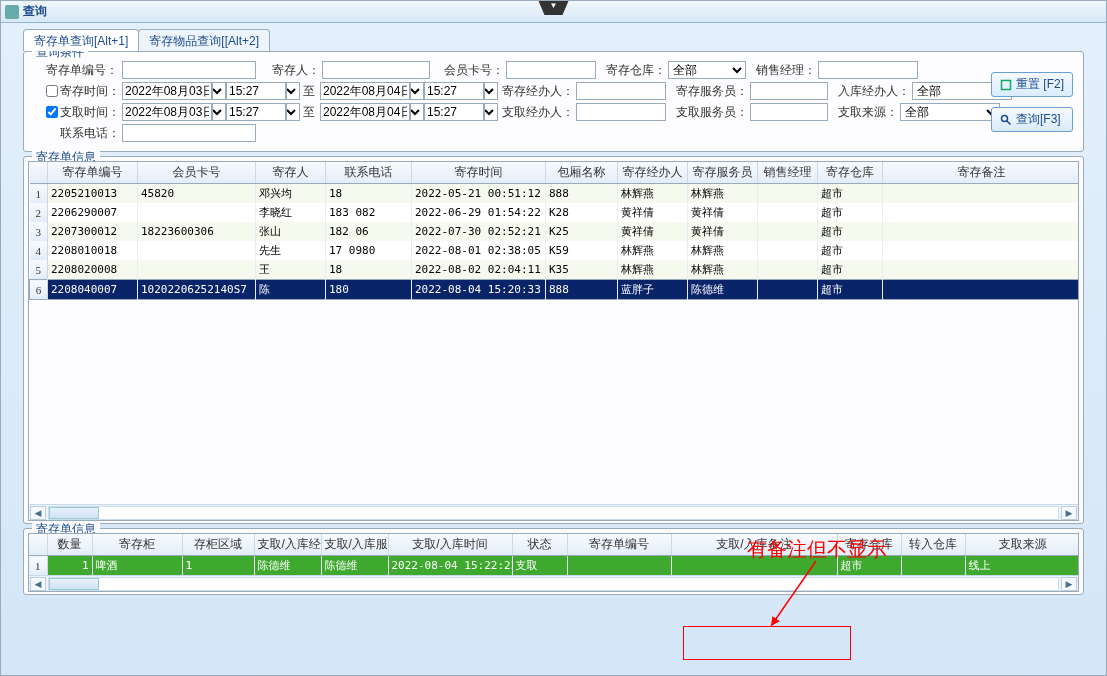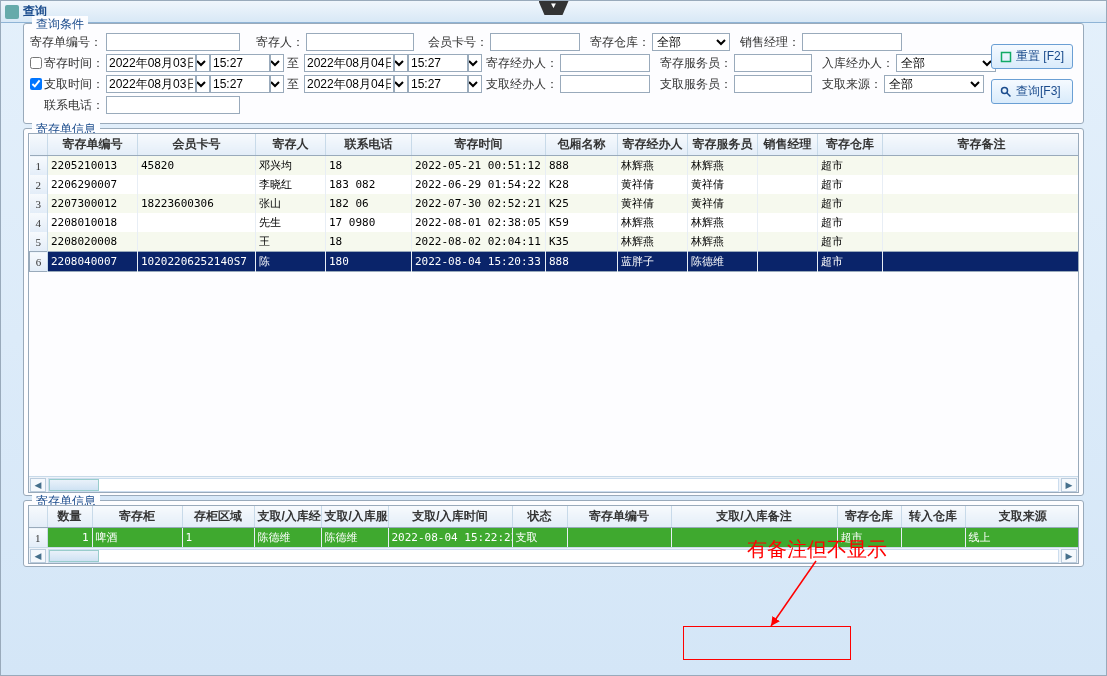--- a/index.html
+++ b/index.html
@@ -8,32 +8,32 @@
 .titlebar { height: 22px; background: linear-gradient(#f0f6fc,#d8e8f6); border-bottom:1px solid #8fb4d6; display:flex; align-items:center; padding:0 4px; position:relative; }
 .titlebar .ticon { width:14px; height:14px; background:#6aa; border-radius:2px; margin-right:4px; display:inline-block; }
 .titlebar .ttxt { color:#1a4b8c; font-weight:bold; }
 .titlebar .dropbtn { position:absolute; left:50%; top:0; transform:translateX(-50%); width:30px; height:14px; background:#333; clip-path: polygon(0 0,100% 0,80% 100%,20% 100%); }
 .titlebar .dropbtn::after{content:"▼"; color:#fff; font-size:8px; position:absolute; left:50%; top:0; transform:translateX(-50%);}
 .tabbar { margin:6px 0 0 22px; height:22px; display:flex; gap:0; }
 .tab { border:1px solid #9ab; border-bottom:none; border-top-left-radius:4px; border-top-right-radius:4px; padding:3px 10px 2px; background:#edf4fb; color:#1a4b8c; cursor:pointer; margin-right:-1px; }
 .tab.active { background:#fff; font-weight:normal; position:relative; z-index:2; }
 .panel { margin:0 22px 4px 22px; border:1px solid #9ab; border-radius:3px; padding:6px 6px; background:#fdfdff; position:relative; }
 .panel-title { position:absolute; top:-8px; left:8px; background:#fdfdff; padding:0 4px; color:#1a4b8c; font-size:12px; }
-.row { display:flex; align-items:center; margin:3px 0; flex-wrap:nowrap; }
+.row { display:flex; align-items:center; margin:3px 16px; flex-wrap:nowrap; }
 .lbl { color:#333; margin-right:2px; white-space:nowrap; }
 .inp { border:1px solid #9ab; height:18px; padding:0 2px; font-size:12px; background:#fff; }
 .inp.w90{width:90px;} .inp.w46{width:60px;}
 .sel { border:1px solid #9ab; height:18px; font-size:12px; background:#fff; }
 .chk { width:12px; height:12px; margin-right:2px; vertical-align:middle; }
 .btn { border:1px solid #6a9fd4; border-radius:3px; background:linear-gradient(#f5faff,#d9ebfb); padding:3px 8px; color:#1a4b8c; cursor:pointer; display:inline-flex; align-items:center; gap:4px; }
 .btn .bi { width:12px; height:12px; display:inline-block; }
 .btns { position:absolute; right:10px; top:20px; display:flex; flex-direction:column; gap:10px; }
 .grid { border:1px solid #9ab; overflow:auto; position:relative; }
 .grid table { border-collapse:collapse; width:100%; table-layout:fixed; }
-.grid th { background:linear-gradient(#f7fafd,#e3edf8); border-right:1px solid #c8dae9; border-bottom:1px solid #9ab; font-weight:bold; padding:2px 3px; white-space:nowrap; overflow:hidden; color:#333; }
+.grid th { background:linear-gradient(#f7fafd,#e3edf8); border-right:1px solid #c8dae9; border-bottom:1px solid #9ab; font-weight:normal; padding:2px 3px; white-space:nowrap; overflow:hidden; color:#333; }
 .grid td { border-right:1px solid #e8eef5; border-bottom:0; padding:2px 3px; white-space:nowrap; overflow:hidden; font-family: Consolas,monospace,"Microsoft YaHei"; font-size:11px; }
 .grid tbody tr:nth-child(odd){ background:#f6f9ee; }
 .grid tbody tr:nth-child(even){ background:#ffffff; }
 .grid tbody tr.sel { background:#0a246a !important; color:#fff; }
 .grid td.rownum { background:linear-gradient(#f7fafd,#e3edf8); border-right:1px solid #c8dae9; text-align:center; color:#333; font-family:"Microsoft YaHei"; }
 .grid tbody tr.sel td.rownum { background:linear-gradient(#f7fafd,#e3edf8); color:#333; }
 .corner { width:18px; }
 .grid .hscroll{ height:16px; background:#eef3f9; border-top:1px solid #c8dae9; display:flex; align-items:center; }
 .grid .hscroll .arrow{ width:16px; height:14px; border:1px solid #bcd; background:#f5f9fd; margin:0 1px; text-align:center; font-size:9px; line-height:12px; color:#46708c; cursor:pointer;}
 .grid .hscroll .track{ flex:1; height:14px; border:1px solid #cde; background:#fff; margin:0 1px; position:relative;}
@@ -53,20 +53,24 @@
 </head>
 <body>
 
 <div class="window">
   <div class="titlebar">
     <span class="ticon"></span>
     <span class="ttxt">查询</span>
     <div class="dropbtn"></div>
   </div>
 
+  <div class="tabbar">
+    <div class="tab active">寄存单查询[Alt+1]</div>
+    <div class="tab">寄存物品查询[[Alt+2]</div>
+  </div>
 
   <div class="panel">
     <div class="panel-title">查询条件</div>
 
     <div class="row">
       <span class="lbl" style="width:74px;">寄存单编号：</span>
       <input class="inp" style="width: 134px;" value="">
       <span class="spacer" style="width:14px"></span>
       <span class="lbl" style="width:50px;text-align:right">寄存人：</span>
       <input class="inp" style="width: 108px;" value="">

